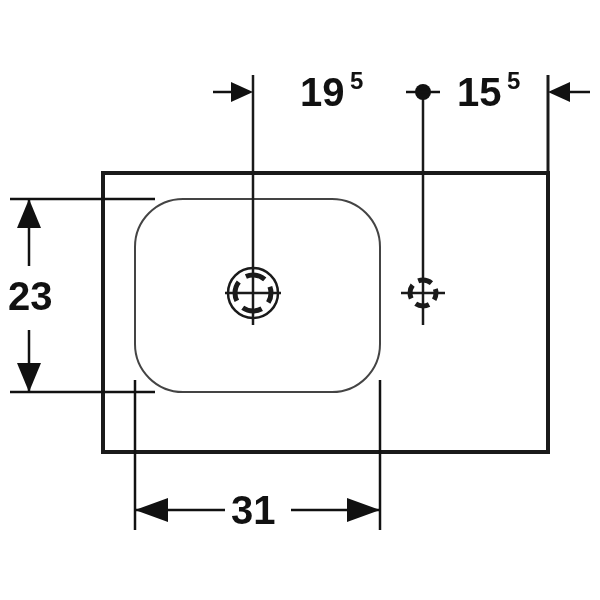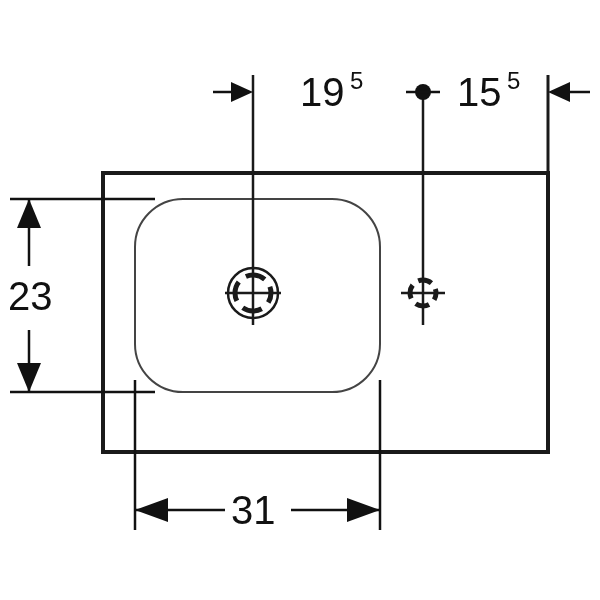--- a/index.html
+++ b/index.html
@@ -11,20 +11,21 @@
     width: 600px;
     height: 600px;
     font-family: "Liberation Sans", sans-serif;
     overflow: hidden;
   }
   #drawing-root {
     position: relative;
     width: 600px;
     height: 600px;
     background: #ffffff;
+    font-weight: bold;
   }
   svg.tech-drawing {
     display: block;
     width: 600px;
     height: 600px;
   }
   .dim-text {
     font-family: "Liberation Sans", sans-serif;
     font-size: 40px;
     fill: #111111;

